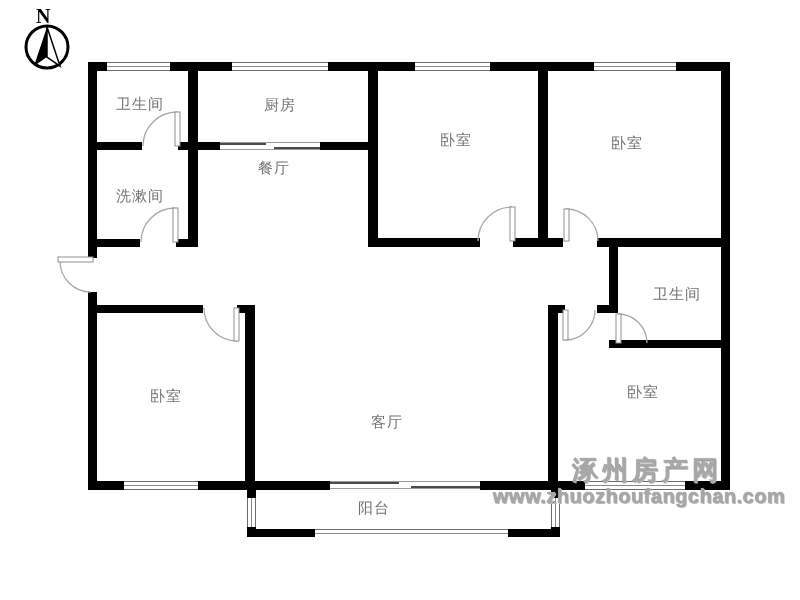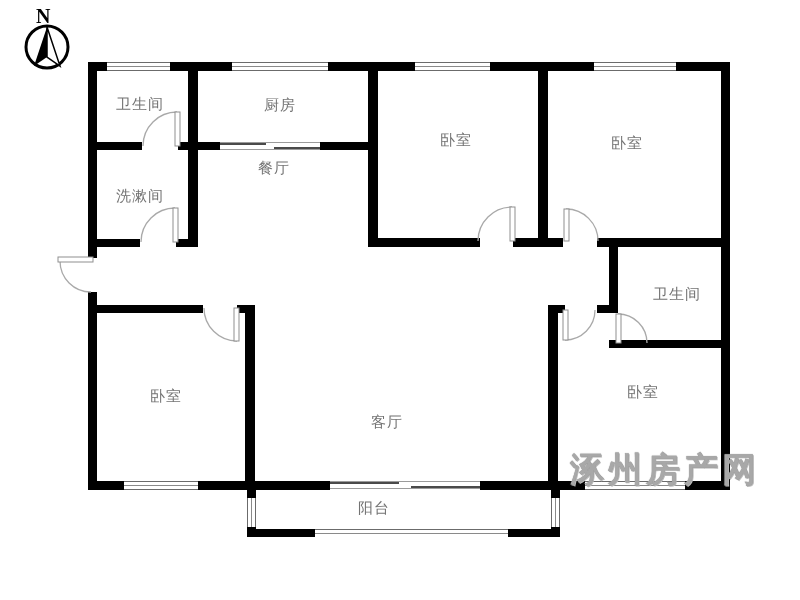--- a/index.html
+++ b/index.html
@@ -14,21 +14,21 @@
     background:linear-gradient(to right,#6b6b6b 0,#6b6b6b 1px,#fff 1px,#fff 4px,#8a8a8a 4px,#8a8a8a 5px,#fff 5px,#fff 8px,#6b6b6b 8px,#6b6b6b 9px); }
   .slider-h { position:absolute; height:8px; background-color:#fff;
     background-image:linear-gradient(#4a4a4a,#4a4a4a),linear-gradient(#4a4a4a,#4a4a4a),linear-gradient(#9b9b9b,#9b9b9b),linear-gradient(#9b9b9b,#9b9b9b);
     background-repeat:no-repeat;
     background-size:46% 2px,46% 2px,100% 1px,100% 1px;
     background-position:left 0 top 1px,right 0 top 5px,0 0,0 100%; }
   .room-label { position:absolute; transform:translate(-50%,-50%);
     font-size:15px; color:#737373; letter-spacing:1px; white-space:nowrap; }
   .wm { position:absolute; transform:translate(-50%,-50%); white-space:nowrap;
     color:#a8a8a8; font-weight:bold; text-shadow:0 0 1px #878787, 1px 1px 0 #bdbdbd; }
-  .wm-name { font-size:34px; letter-spacing:4px;margin-left:18px; }
+  .wm-name { font-size:26px; letter-spacing:4px; }
   .wm-url  { font-size:20px; letter-spacing:0.5px; }
   .compass-n { position:absolute; left:36px; top:5px; font-family:"Liberation Serif","DejaVu Serif",serif;
     font-size:20px; font-weight:bold; color:#000; }
   svg.overlay { position:absolute; left:0; top:0; pointer-events:none; }
 </style>
 </head>
 <body>
 
 <div id="canvas">
 
@@ -133,14 +133,15 @@
   <div class="room-label" style="left:274px;top:168px;">餐厅</div>
   <div class="room-label" style="left:456px;top:140px;">卧室</div>
   <div class="room-label" style="left:627px;top:143px;">卧室</div>
   <div class="room-label" style="left:677px;top:294px;">卫生间</div>
   <div class="room-label" style="left:166px;top:396px;">卧室</div>
   <div class="room-label" style="left:387px;top:391px;margin-top:31px;">客厅</div>
   <div class="room-label" style="left:643px;top:392px;">卧室</div>
   <div class="room-label" style="left:374px;top:508px;">阳台</div>
 
   <div class="wm wm-name" style="left:647px;top:470px;">涿州房产网</div>
+  <div class="wm wm-url" style="left:639px;top:496px;">www.zhuozhoufangchan.com</div>
 
 </div>
 
 </body></html>

